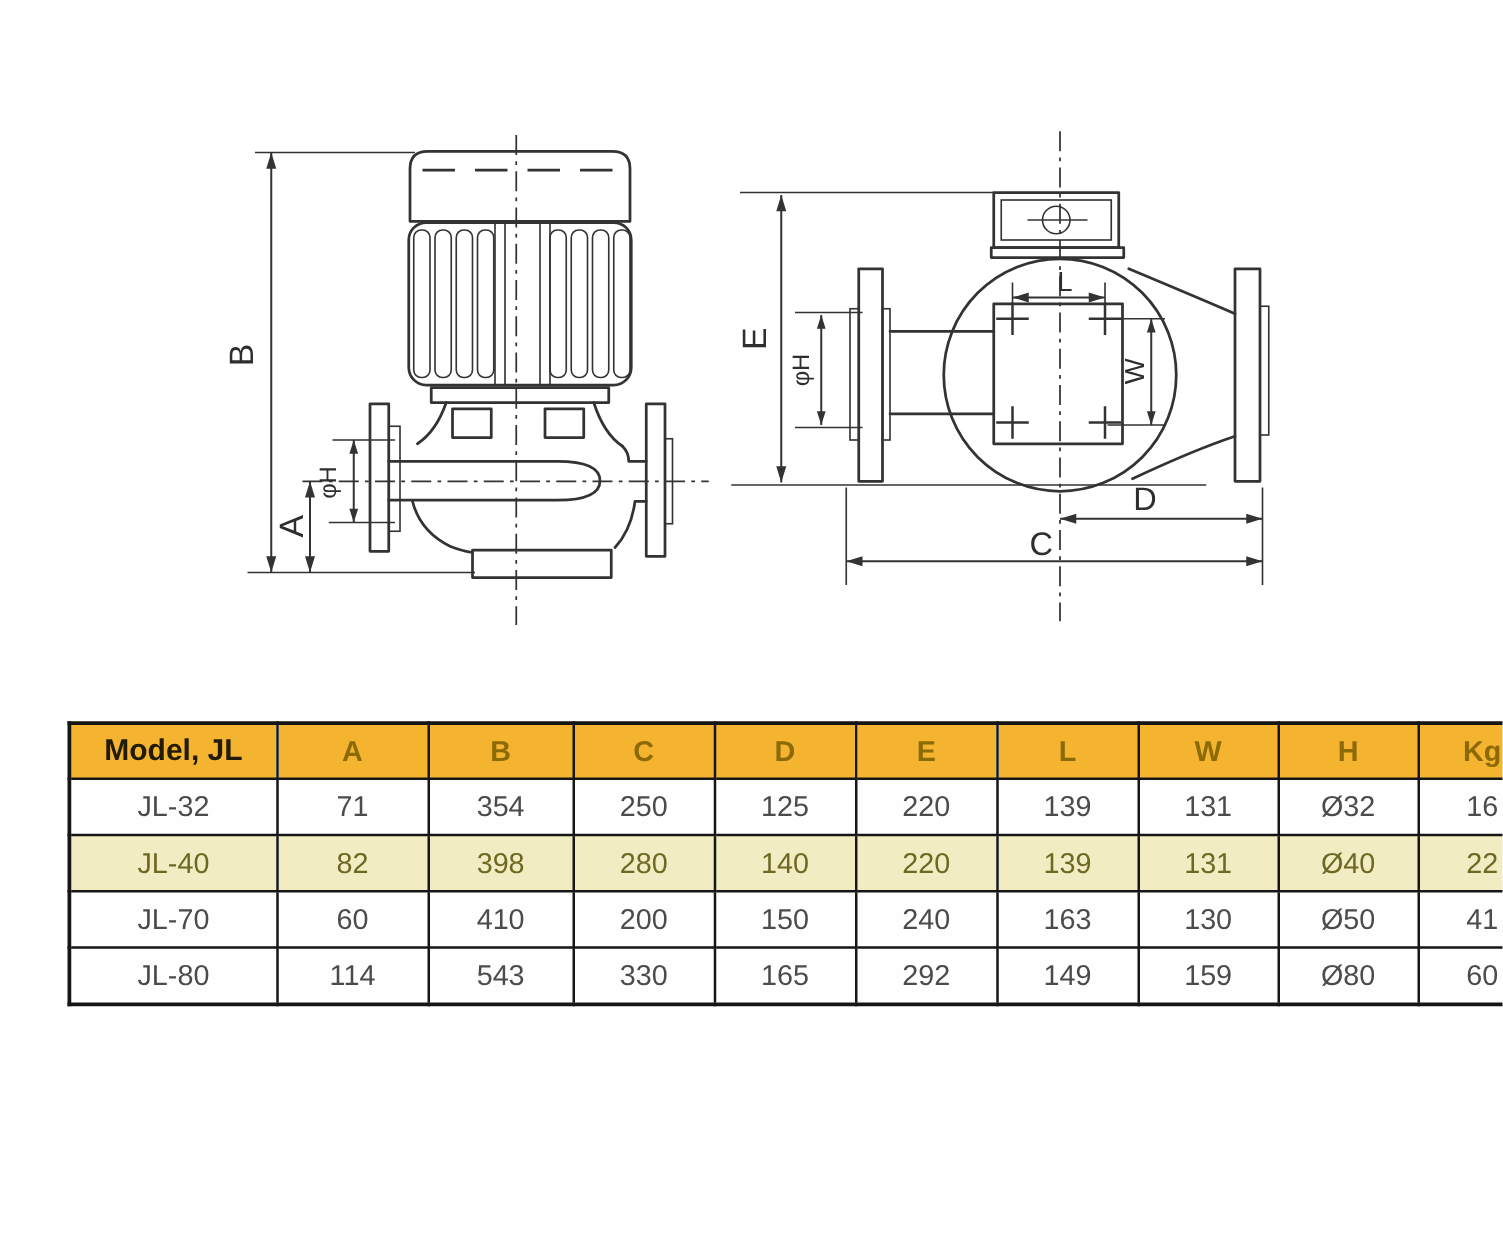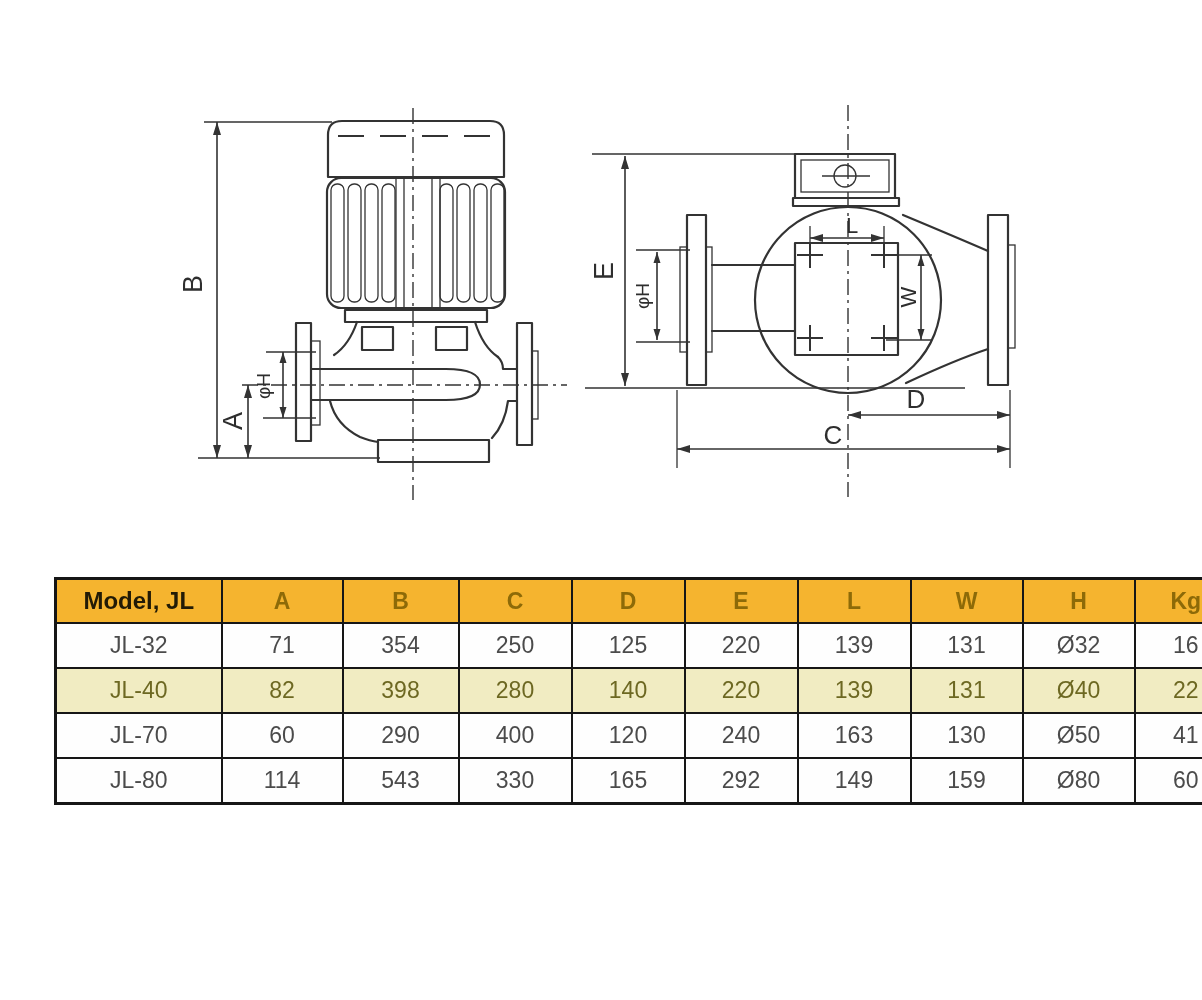--- a/index.html
+++ b/index.html
@@ -199,23 +199,23 @@
           <td>140</td>
           <td>220</td>
           <td>139</td>
           <td>131</td>
           <td>Ø40</td>
           <td>22</td>
         </tr>
         <tr>
           <td>JL-70</td>
           <td>60</td>
-          <td>290</td>
-          <td>400</td>
-          <td>120</td>
+          <td>410</td>
+          <td>200</td>
+          <td>150</td>
           <td>240</td>
           <td>163</td>
           <td>130</td>
           <td>Ø50</td>
           <td>41</td>
         </tr>
         <tr>
           <td>JL-80</td>
           <td>114</td>
           <td>543</td>

